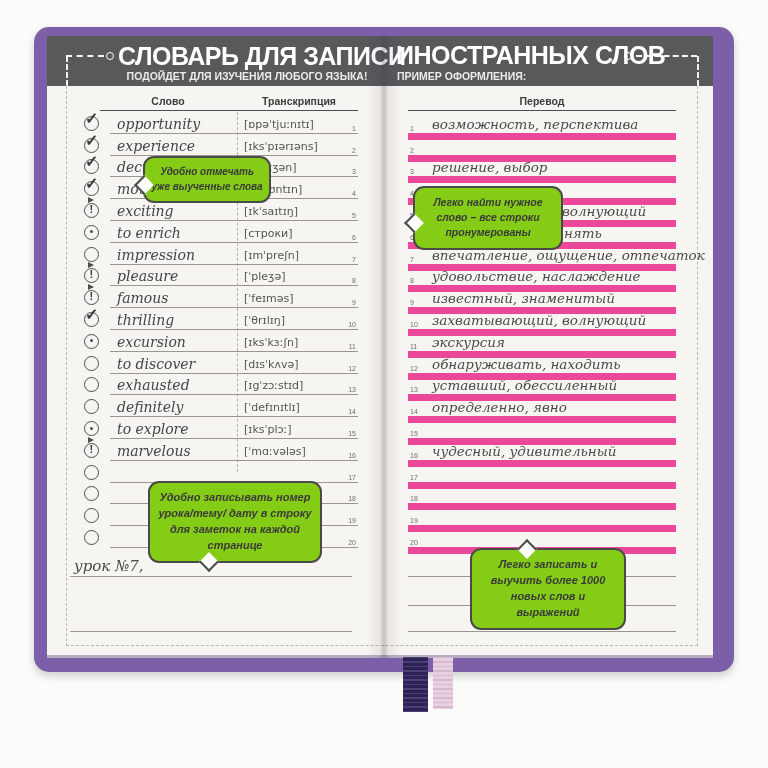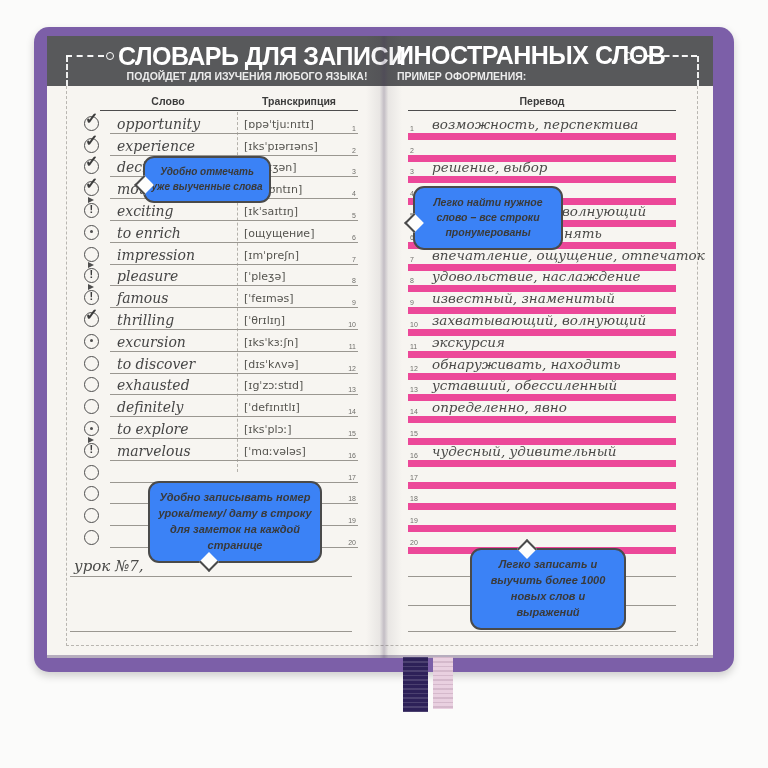--- a/index.html
+++ b/index.html
@@ -36,21 +36,21 @@
         border-radius:50%;box-sizing:border-box;}
   .circ.dot::after{content:"";position:absolute;left:4.6px;top:4.6px;width:3px;height:3px;
         background:#4e4e4e;border-radius:50%;}
   .circ.check::after{content:"✓";position:absolute;left:0px;top:-8px;font-size:16px;font-weight:bold;color:#3c3c3c;}
   .circ.excl::after{content:"!";position:absolute;left:4.6px;top:-1px;font-size:11px;font-weight:bold;color:#3c3c3c;}
   .circ.excl::before{content:"";position:absolute;left:3px;top:-7px;width:0;height:0;
         border-top:3px solid transparent;border-bottom:3px solid transparent;border-left:6px solid #4e4e4e;}
   .noteline{position:absolute;height:20px;border-bottom:1px solid #9a9791;}
   .notetxt{position:absolute;left:4px;bottom:1px;font-family:"DejaVu Serif",serif;font-style:italic;
         font-size:15px;color:#4a4a48;white-space:nowrap;}
-  .bubble{position:absolute;background:#3b82f6;border:2px solid #4a4a4a;border-radius:11px;
+  .bubble{position:absolute;background:#84cc16;border:2px solid #4a4a4a;border-radius:11px;
         z-index:6;padding:7px 6px;text-align:center;font-weight:bold;font-style:italic;
         font-size:10.5px;line-height:1.45;color:#3a3a3a;}
   .pt{position:absolute;width:12px;height:12px;background:#fdfdfc;transform:rotate(45deg);}
   .pt-left{left:-8px;border-left:2px solid #4a4a4a;border-bottom:2px solid #4a4a4a;}
   .pt-bottom{bottom:-8px;border-right:2px solid #4a4a4a;border-bottom:2px solid #4a4a4a;}
   .pt-top{top:-8px;border-left:2px solid #4a4a4a;border-top:2px solid #4a4a4a;}
   .ribbon{position:absolute;z-index:4;}
   .ribbon.dark{left:403px;top:657px;width:25px;height:55px;background:#2d2158;
         background-image:repeating-linear-gradient(180deg,rgba(255,255,255,.14) 0 1.5px,rgba(0,0,0,0) 1.5px 4.5px);}
   .ribbon.pink{left:433px;top:657px;width:20px;height:52px;background:#e9d0e0;
@@ -115,21 +115,21 @@
       </div>
       <div class="lrow" style="top: 200px;">
         <span class="circ excl"></span>
         <span class="word">exciting</span>
         <span class="ipa">[ɪkˈsaɪtɪŋ]</span>
         <span class="rnum">5</span>
       </div>
       <div class="lrow" style="top: 221.8px;">
         <span class="circ dot"></span>
         <span class="word">to enrich</span>
-        <span class="ipa">[ощущение]</span>
+        <span class="ipa">[строки]</span>
         <span class="rnum">6</span>
       </div>
       <div class="lrow" style="top: 243.6px;">
         <span class="circ "></span>
         <span class="word">impression</span>
         <span class="ipa">[ɪmˈpreʃn]</span>
         <span class="rnum">7</span>
       </div>
       <div class="lrow" style="top: 265.4px;">
         <span class="circ excl"></span>

